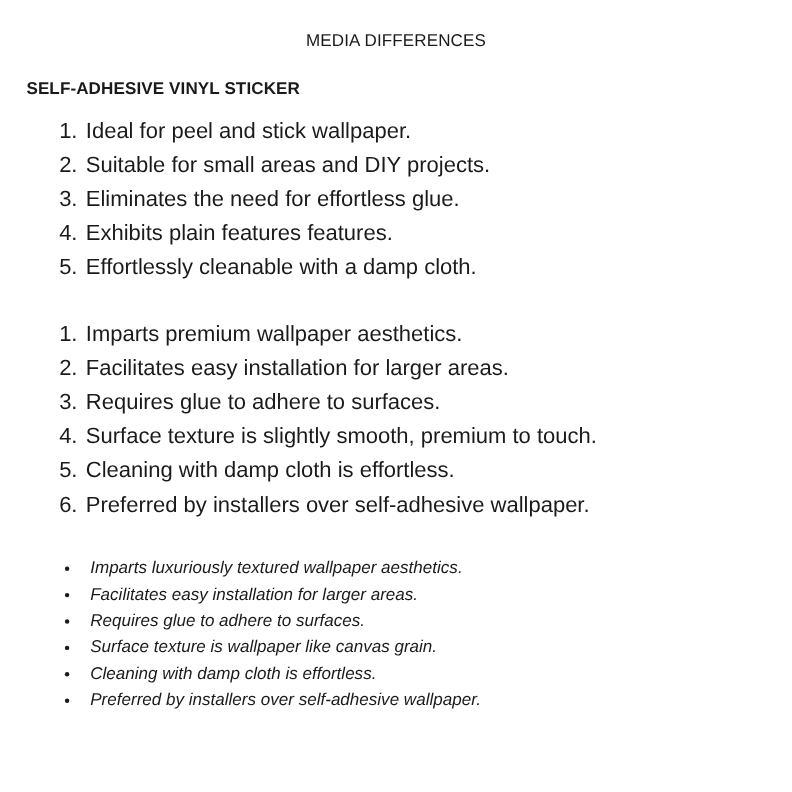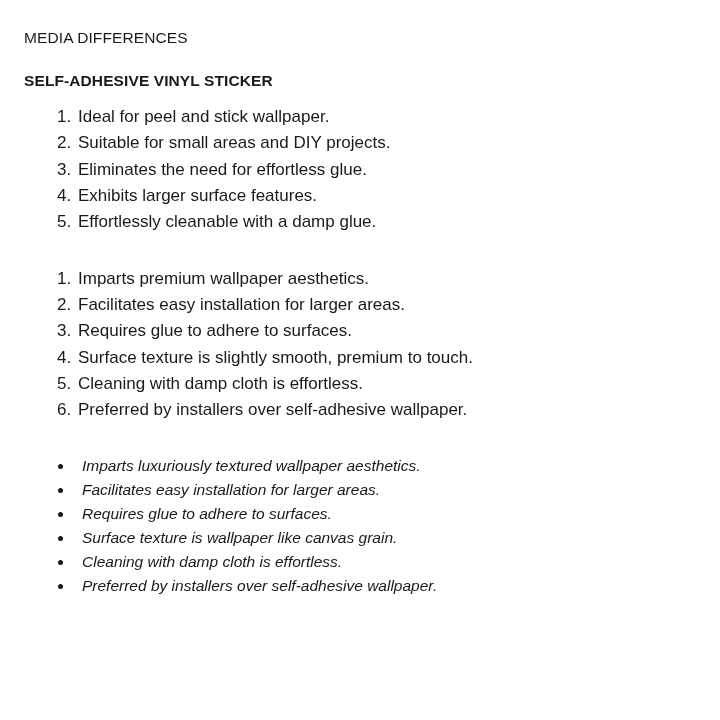--- a/index.html
+++ b/index.html
@@ -19,39 +19,40 @@
     width: 720px;
     height: 720px;
     padding: 28px 24px 0 24px;
   }
   .doc-title {
     font-size: 15.5px;
     line-height: 1.35;
     margin: 0 0 22px 0;
     font-weight: 400;
     letter-spacing: 0.1px;
+    text-align: center;
   }
   .section-heading {
     font-size: 15.5px;
     line-height: 1.35;
     margin: 0 0 12px 0;
     font-weight: 700;
     letter-spacing: 0.1px;
   }
   .section {
     margin-bottom: 22px;
   }
   ol.num-list {
     margin: 0 0 0 0;
     padding-left: 52px;
     list-style-position: outside;
     list-style-type: decimal;
   }
   ol.num-list li {
-    font-size: 17px;
+    font-size: 20px;
     line-height: 1.55;
     padding-left: 2px;
   }
   ul.bullet-list {
     margin: 0;
     padding-left: 50px;
     list-style-position: outside;
     list-style-type: disc;
     font-style: italic;
   }
@@ -68,22 +69,22 @@
 <div class="page">
 
   <h1 class="doc-title">MEDIA DIFFERENCES</h1>
 
   <div class="section">
     <h2 class="section-heading">SELF-ADHESIVE VINYL STICKER</h2>
     <ol class="num-list">
       <li>Ideal for peel and stick wallpaper.</li>
       <li>Suitable for small areas and DIY projects.</li>
       <li>Eliminates the need for effortless glue.</li>
-      <li>Exhibits larger surface features.</li>
-      <li>Effortlessly cleanable with a damp glue.</li>
+      <li>Exhibits plain features features.</li>
+      <li>Effortlessly cleanable with a damp cloth.</li>
     </ol>
   </div>
 
   <div class="section">
     <div class="spacer-8"></div>
     <ol class="num-list">
       <li>Imparts premium wallpaper aesthetics.</li>
       <li>Facilitates easy installation for larger areas.</li>
       <li>Requires glue to adhere to surfaces.</li>
       <li>Surface texture is slightly smooth, premium to touch.</li>

